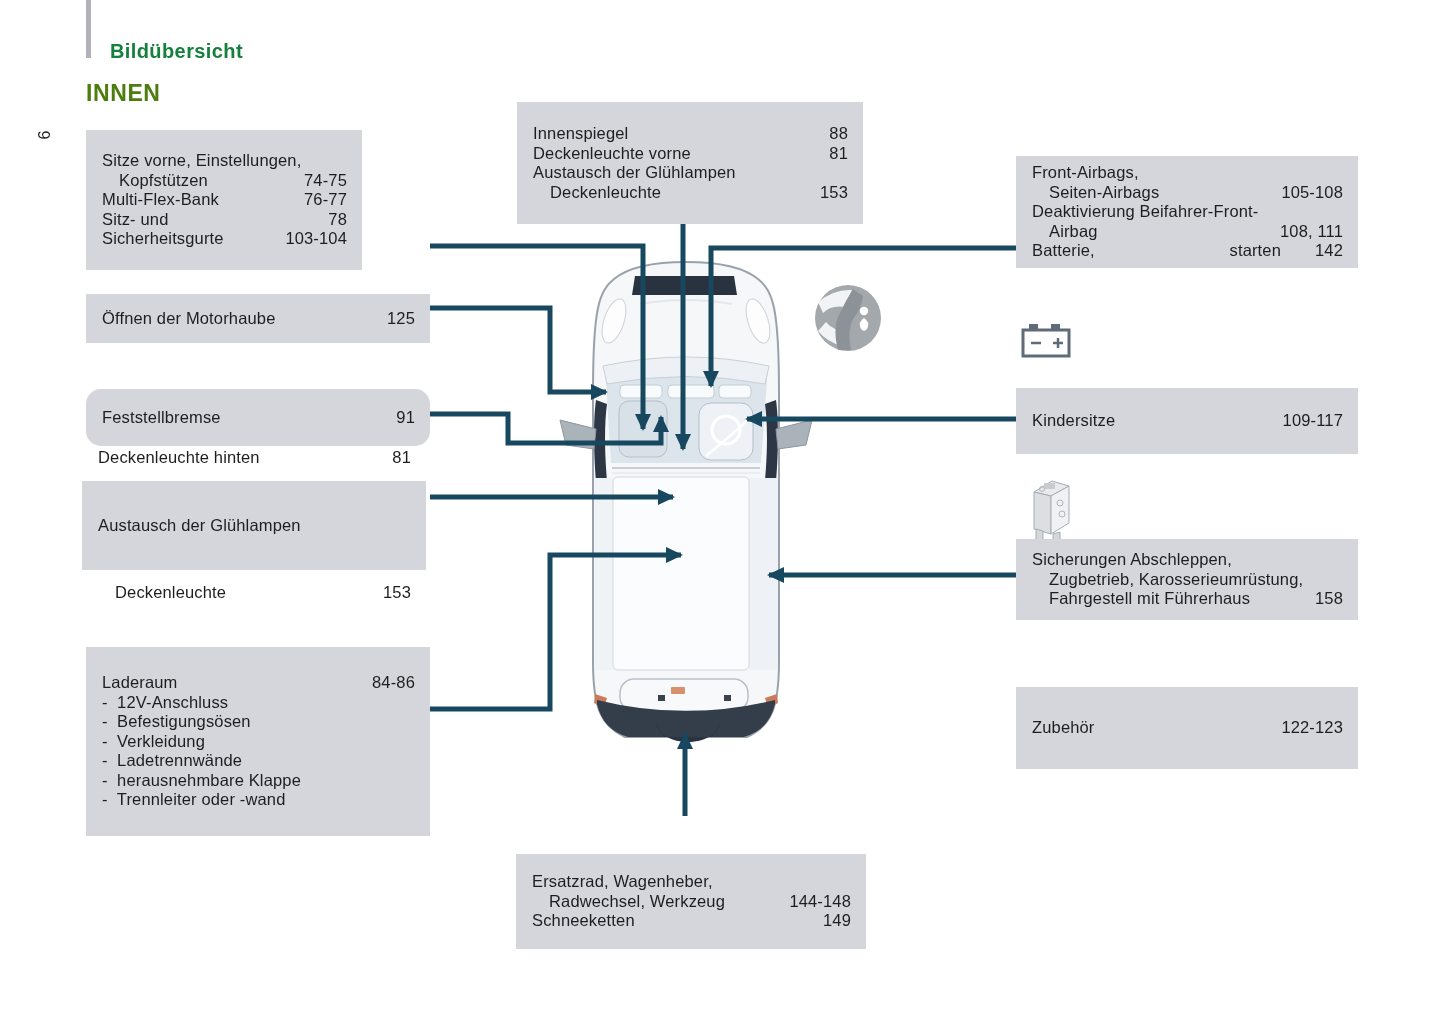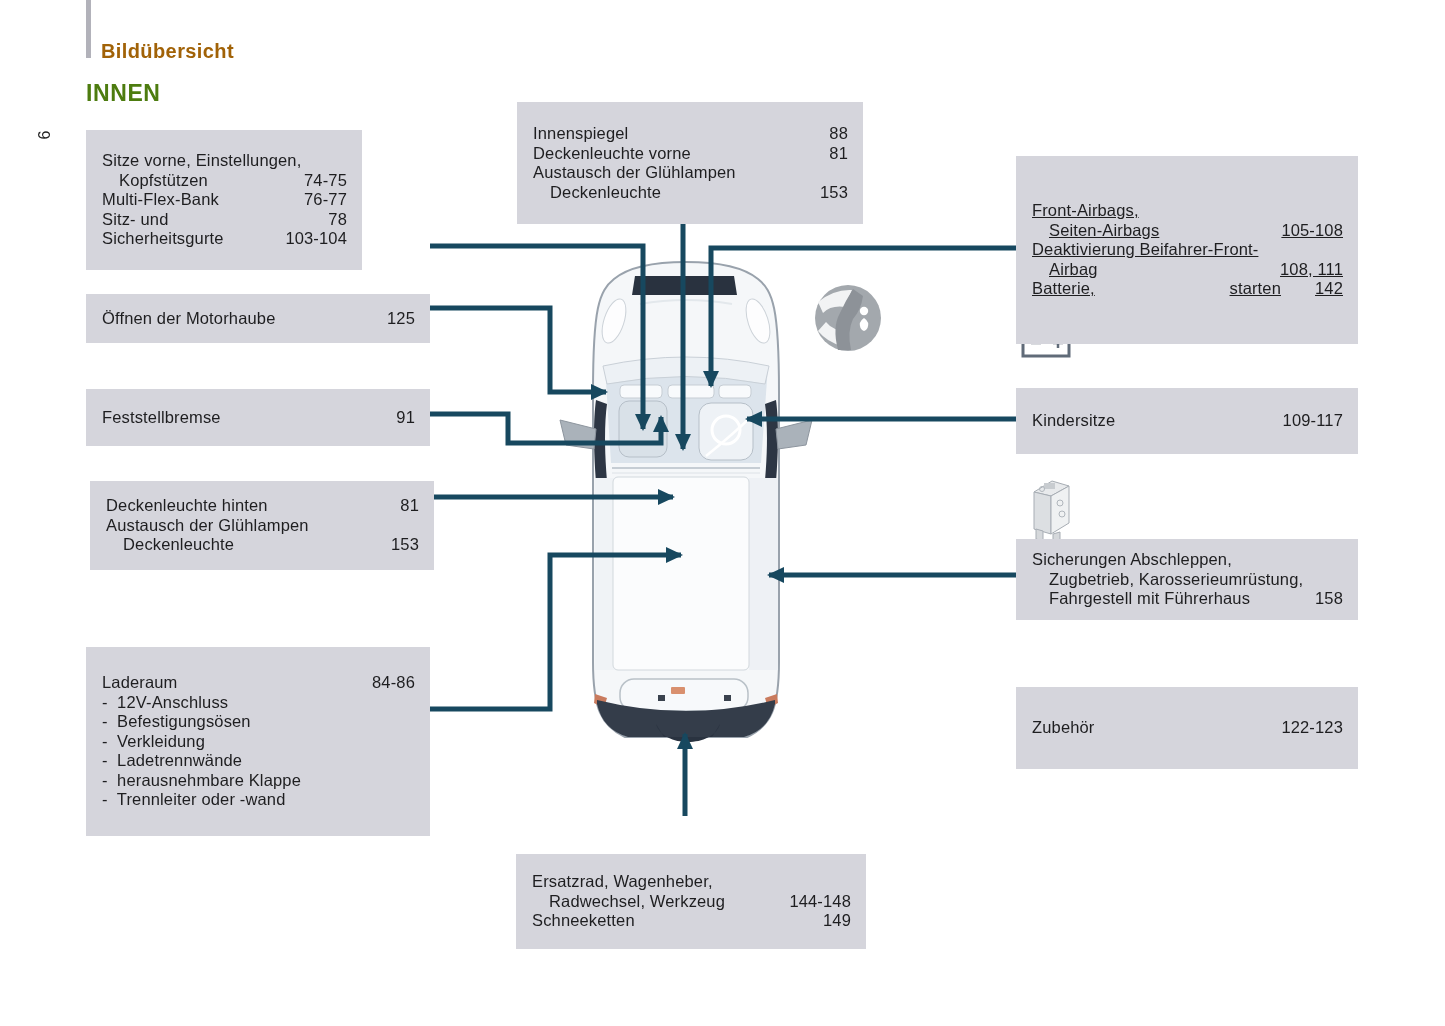--- a/index.html
+++ b/index.html
@@ -2,21 +2,21 @@
 <html><head>
 <meta charset="utf-8">
 <style>
   html,body{margin:0;padding:0;background:#ffffff;}
   #page{
     position:relative;width:1445px;height:1026px;background:#ffffff;overflow:hidden;
     font-family:"Liberation Sans","DejaVu Sans",sans-serif;color:#1e1e20;
   }
   .abs{position:absolute;}
   #edge-bar{left:86px;top:0;width:5px;height:58px;background:#b2b2ba;}
-  #hdr{left:101px;top:40px;font-size:20px;font-weight:bold;letter-spacing:.4px;color:#a16207;}
+  #hdr{left:110px;top:40px;font-size:20px;font-weight:bold;letter-spacing:.4px;color:#15803d;}
   #sect{left:86px;top:80px;font-size:23px;font-weight:bold;letter-spacing:.6px;color:#4d7c0f;}
   #pgnum{left:30px;top:126px;width:30px;font-size:16px;color:#222;
          transform:rotate(-90deg);transform-origin:center center;text-align:center;}
   .box{
     background:#d5d5dc;box-sizing:border-box;display:flex;flex-direction:column;
     justify-content:center;padding:6px 15px 6px 16px;font-size:16.5px;line-height:19.5px;
     letter-spacing:.15px;
   }
   .row{display:flex;align-items:flex-end;}
   .lbl{white-space:pre;}
@@ -157,28 +157,28 @@
       </div>
   </div>
 
   <div class="abs box" style="left:86px;top:294px;width:344px;height:49px;">
     <div class="row">
         <span class="lbl">Öffnen der Motorhaube</span>
         <span class="pg">125</span>
       </div>
   </div>
 
-  <div class="abs box" style="left:86px;top:389px;width:344px;height:57px;">
+  <div class="abs box" style="left:86px;top:389px;width:344px;height:57px;border-radius:15px;">
     <div class="row">
         <span class="lbl">Feststellbremse</span>
         <span class="pg">91</span>
       </div>
   </div>
 
-  <div class="abs box" style="left:90px;top:481px;width:344px;height:89px;">
+  <div class="abs box" style="left:82px;top:481px;width:344px;height:89px;gap:48px;">
     <div class="row">
         <span class="lbl">Deckenleuchte hinten</span>
         <span class="pg">81</span>
       </div>
     <div class="row">
         <span class="lbl">Austausch der Glühlampen</span>
       </div>
     <div class="row">
         <span class="lbl ind">Deckenleuchte</span>
         <span class="pg">153</span>
@@ -235,21 +235,21 @@
     <div class="row">
         <span class="lbl ind">Radwechsel, Werkzeug</span>
         <span class="pg">144-148</span>
       </div>
     <div class="row">
         <span class="lbl">Schneeketten</span>
         <span class="pg">149</span>
       </div>
   </div>
 
-  <div class="abs box" style="left:1016px;top:156px;width:342px;height:188px;text-decoration:underline;">
+  <div class="abs box" style="left:1016px;top:156px;width:342px;height:112px;">
     <div class="row">
         <span class="lbl">Front-Airbags,</span>
       </div>
     <div class="row">
         <span class="lbl ind">Seiten-Airbags</span>
         <span class="pg">105-108</span>
       </div>
     <div class="row">
         <span class="lbl">Deaktivierung Beifahrer-Front-</span>
       </div>

